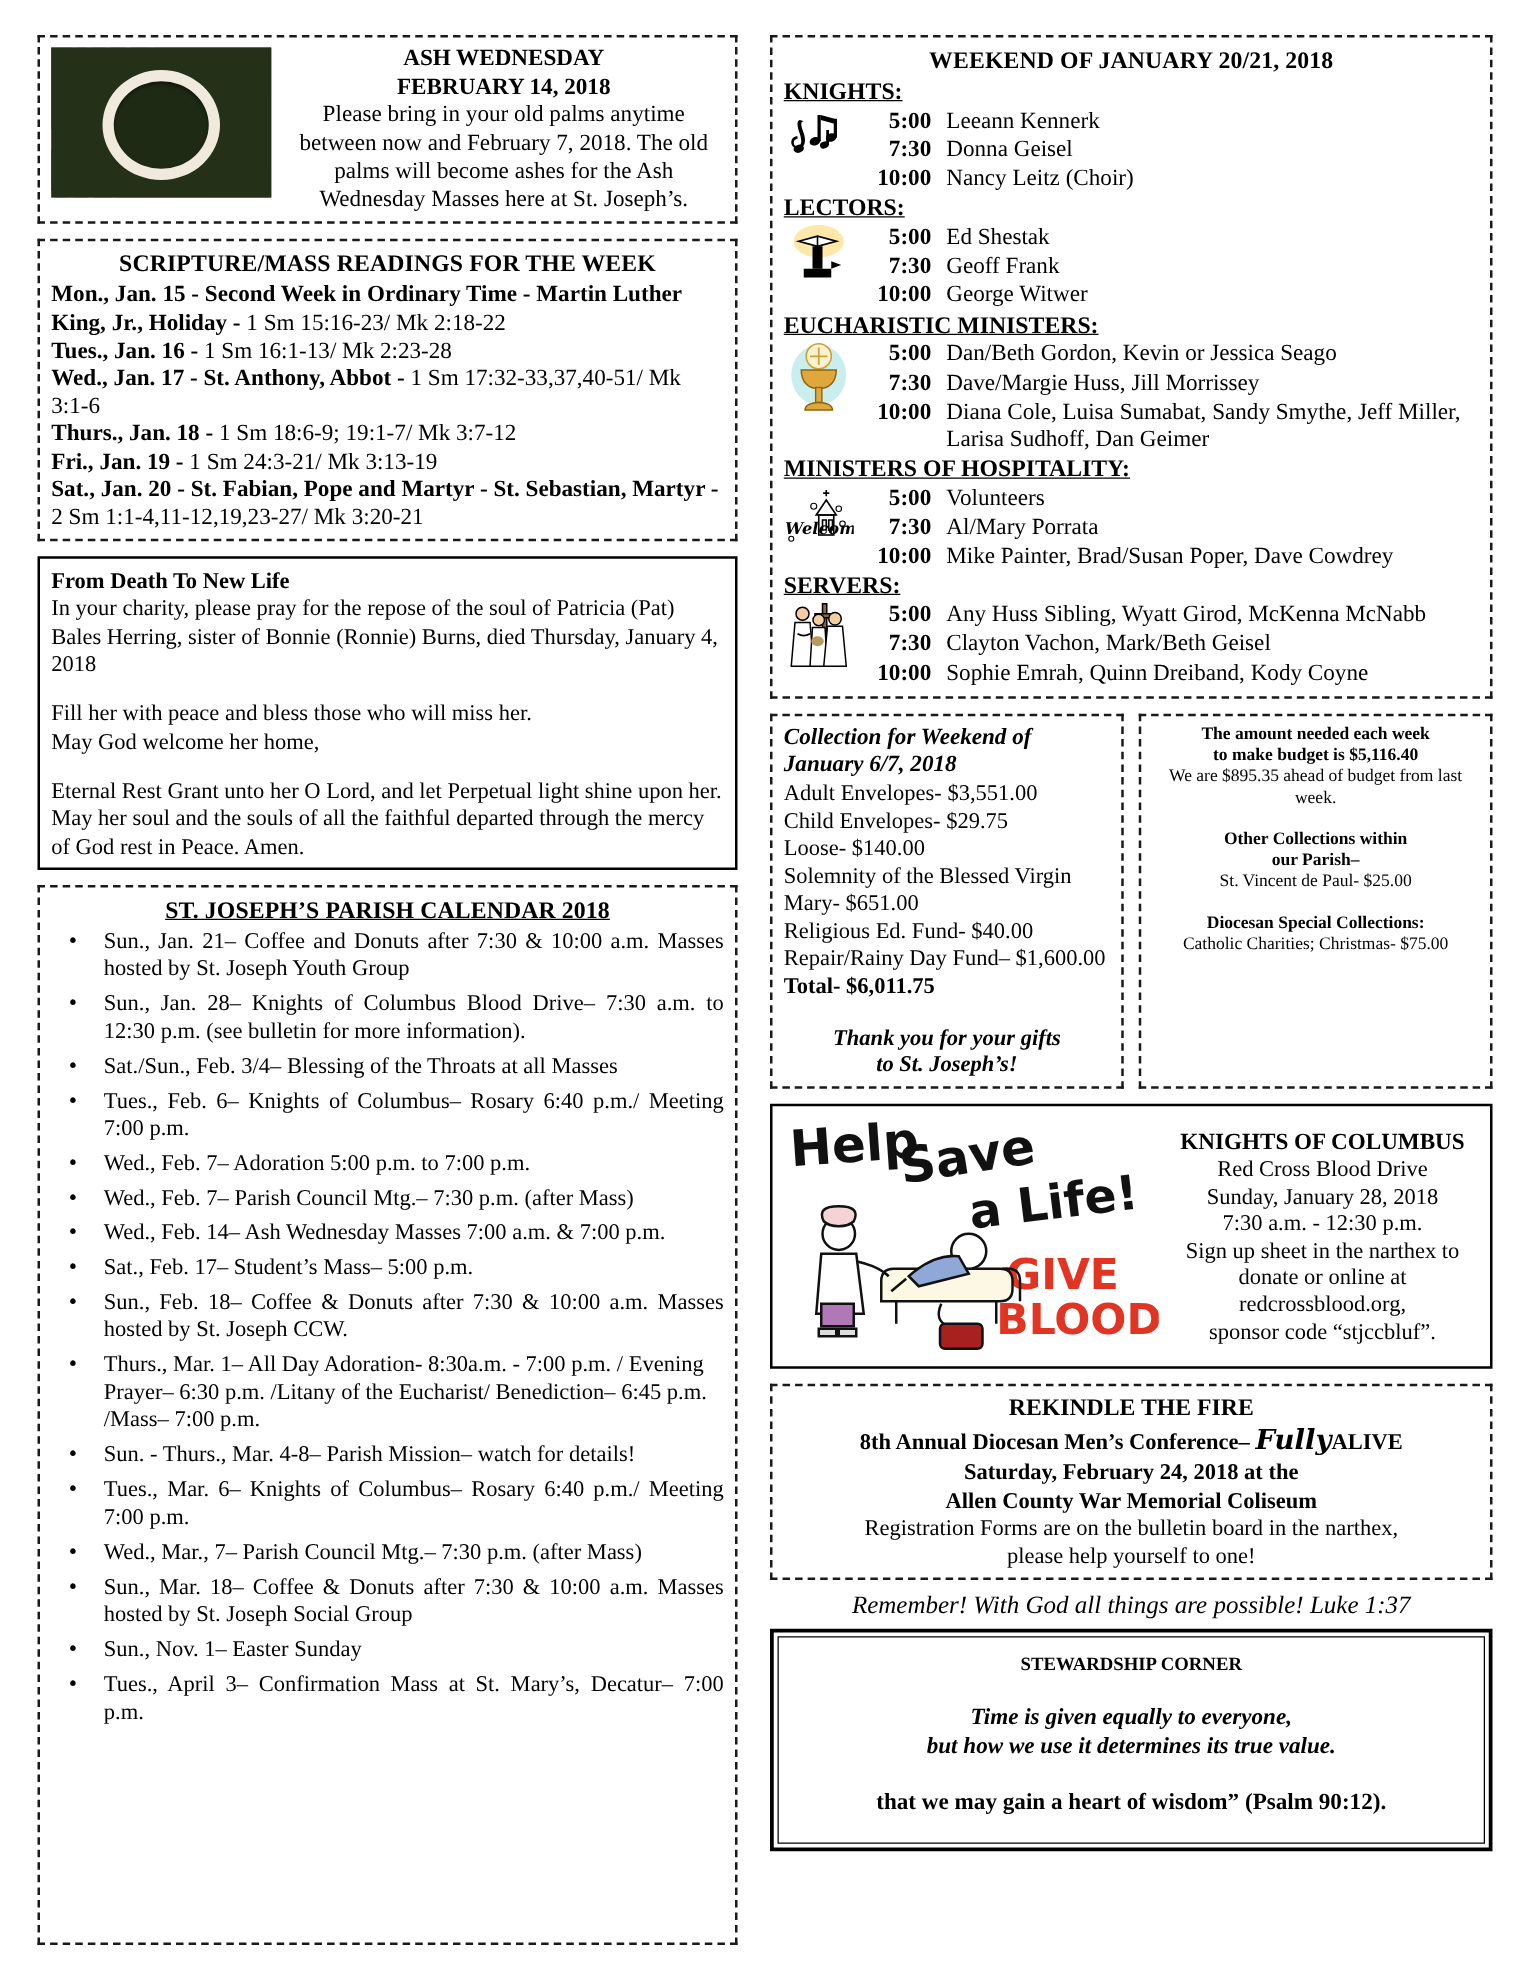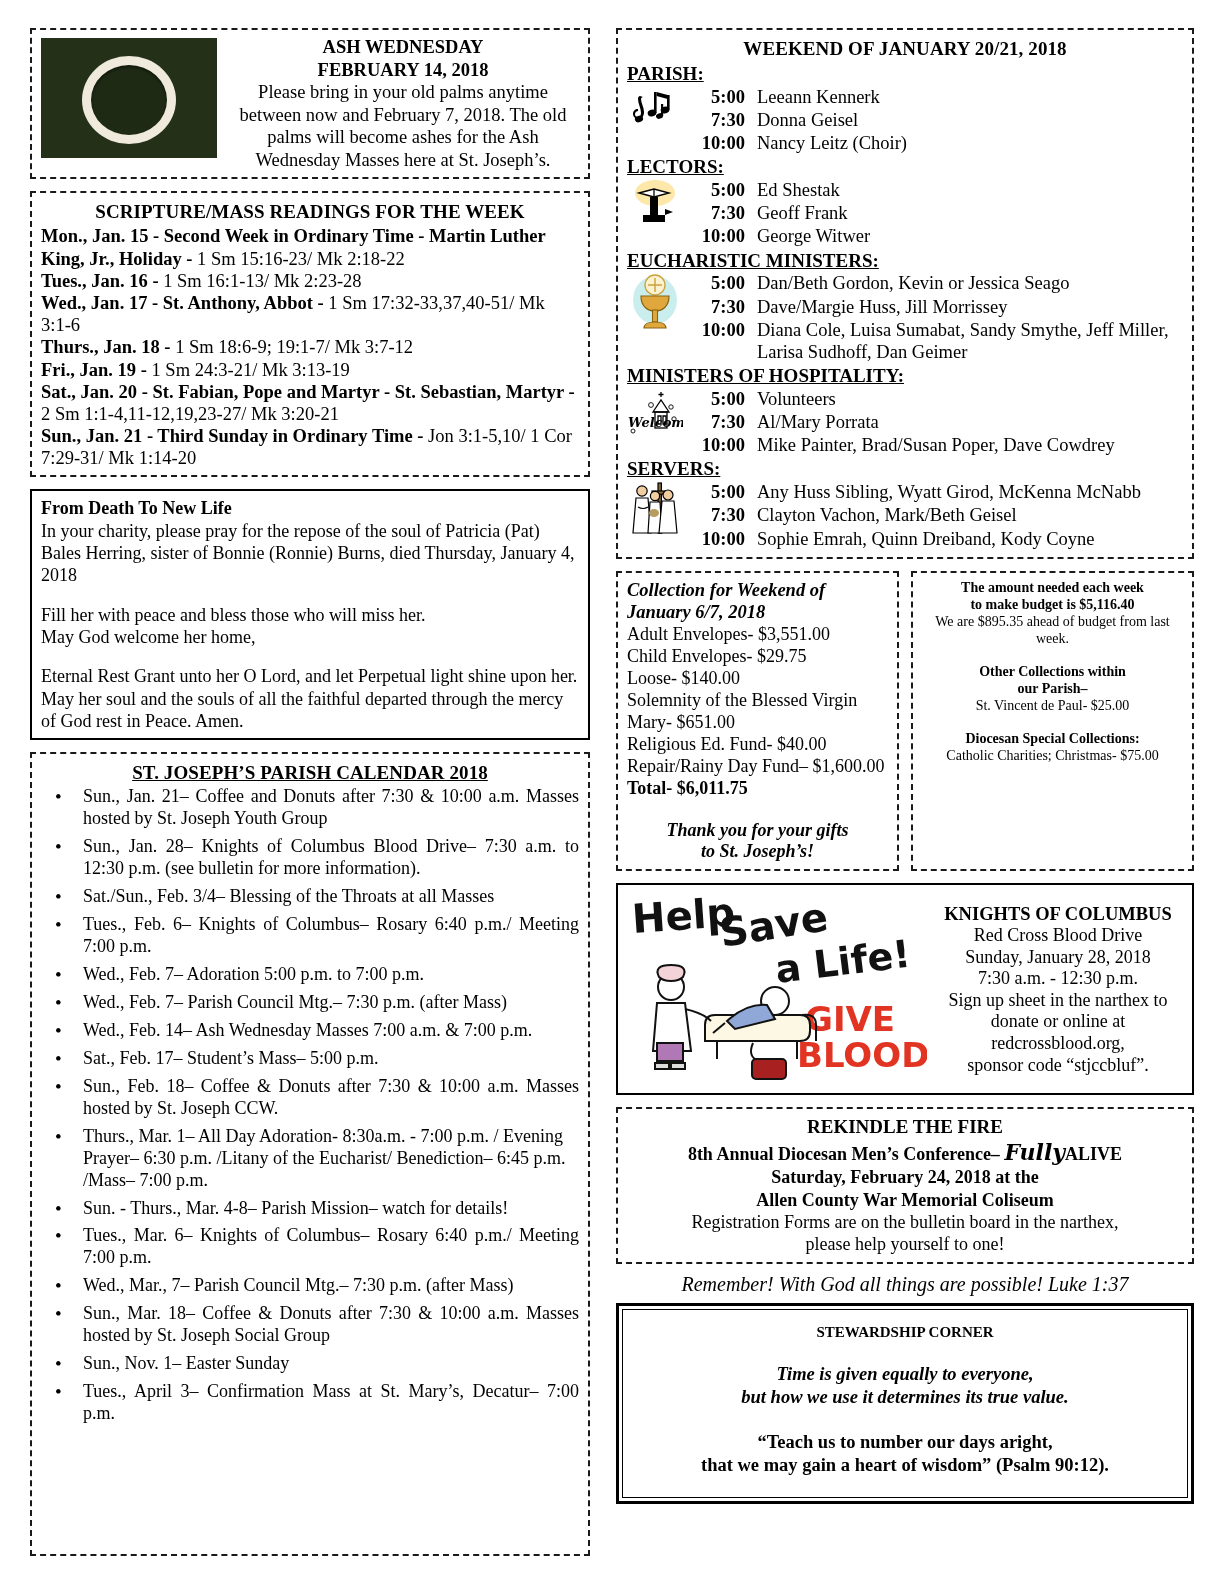--- a/index.html
+++ b/index.html
@@ -141,21 +141,20 @@
 
     <div class="dbox">
       <h2 class="ttl">SCRIPTURE/MASS READINGS FOR THE WEEK</h2>
       <div class="scr">
         <div><span class="d">Mon.,  Jan. 15 - Second Week in Ordinary Time - Martin Luther King, Jr., Holiday - </span><span>1 Sm 15:16-23/ Mk 2:18-22</span></div>
         <div><span class="d">Tues., Jan. 16 - </span><span>1 Sm 16:1-13/ Mk 2:23-28</span></div>
         <div><span class="d">Wed., Jan. 17 - St. Anthony, Abbot - </span><span>1 Sm 17:32-33,37,40-51/ Mk 3:1-6</span></div>
         <div><span class="d">Thurs., Jan. 18 - </span><span>1 Sm 18:6-9; 19:1-7/ Mk 3:7-12</span></div>
         <div><span class="d">Fri., Jan. 19 - </span><span>1 Sm 24:3-21/ Mk 3:13-19</span></div>
         <div><span class="d">Sat., Jan. 20 - St. Fabian, Pope and Martyr - St. Sebastian, Martyr - </span><span>2 Sm 1:1-4,11-12,19,23-27/ Mk 3:20-21</span></div>
-        <div><span class="d">Sun., Jan. 21 - Third Sunday in Ordinary Time - </span><span>Jon 3:1-5,10/ 1 Cor 7:29-31/ Mk 1:14-20</span></div>
       </div>
     </div>
 
     <div class="gap"></div>
 
     <div class="solidbox">
       <div class="dnl">
         <p class="hd">From Death To New Life</p>
         <p>In your charity, please pray for the repose of the soul of Patricia (Pat) Bales Herring, sister of Bonnie (Ronnie) Burns, died Thursday, January 4, 2018</p>
         <div class="sp"></div>
@@ -189,21 +188,21 @@
         <li>Tues., April 3– Confirmation Mass at St. Mary’s, Decatur– 7:00 p.m.</li>
       </ul>
     </div>
   </div>
 
   <div class="col col-right">
 
     <div class="dbox min">
       <h2 class="ttl">WEEKEND OF JANUARY 20/21, 2018</h2>
 
-      <div class="sec">PARISH:</div>
+      <div class="sec">KNIGHTS:</div>
       <div class="rows">
         <div class="ico">
           <svg width="46" height="44" viewBox="0 0 46 44">
             <g fill="#000">
               <path d="M8 10c-1 0-2 1-2 3 0 5 3 9 3 14 0 3-2 4-3 4-2 0-3-1-3-3 0-2 2-3 3-3v-2c-3 0-5 2-5 5 0 3 3 5 6 5s5-3 5-7c0-5-3-9-3-13 0-1 1-2 2-2z"></path>
               <ellipse cx="7" cy="33" rx="4.2" ry="3.2" transform="rotate(-18 7 33)"></ellipse>
               <rect x="22" y="6" width="2.6" height="21"></rect>
               <ellipse cx="20" cy="27" rx="4.4" ry="3.3" transform="rotate(-18 20 27)"></ellipse>
               <path d="M24.6 6l11 3v4l-11-3z"></path>
               <rect x="35" y="9" width="2.6" height="15"></rect>
@@ -457,19 +456,18 @@
 
     <div class="remember">Remember!   With God all things are possible!  Luke 1:37</div>
 
     <div class="stew">
       <div class="stew-in">
         <div class="hd">STEWARDSHIP CORNER</div>
         <div class="sp"></div>
         <div class="q">Time is given equally to everyone,</div>
         <div class="q">but how we use it determines its true value.</div>
         <div class="sp"></div>
-        <div class="p">“Teach us to number our days aright,</div>
         <div class="p">that we may gain a heart of wisdom” (Psalm 90:12).</div>
       </div>
     </div>
 
   </div>
 </div>
 
 </body></html>

